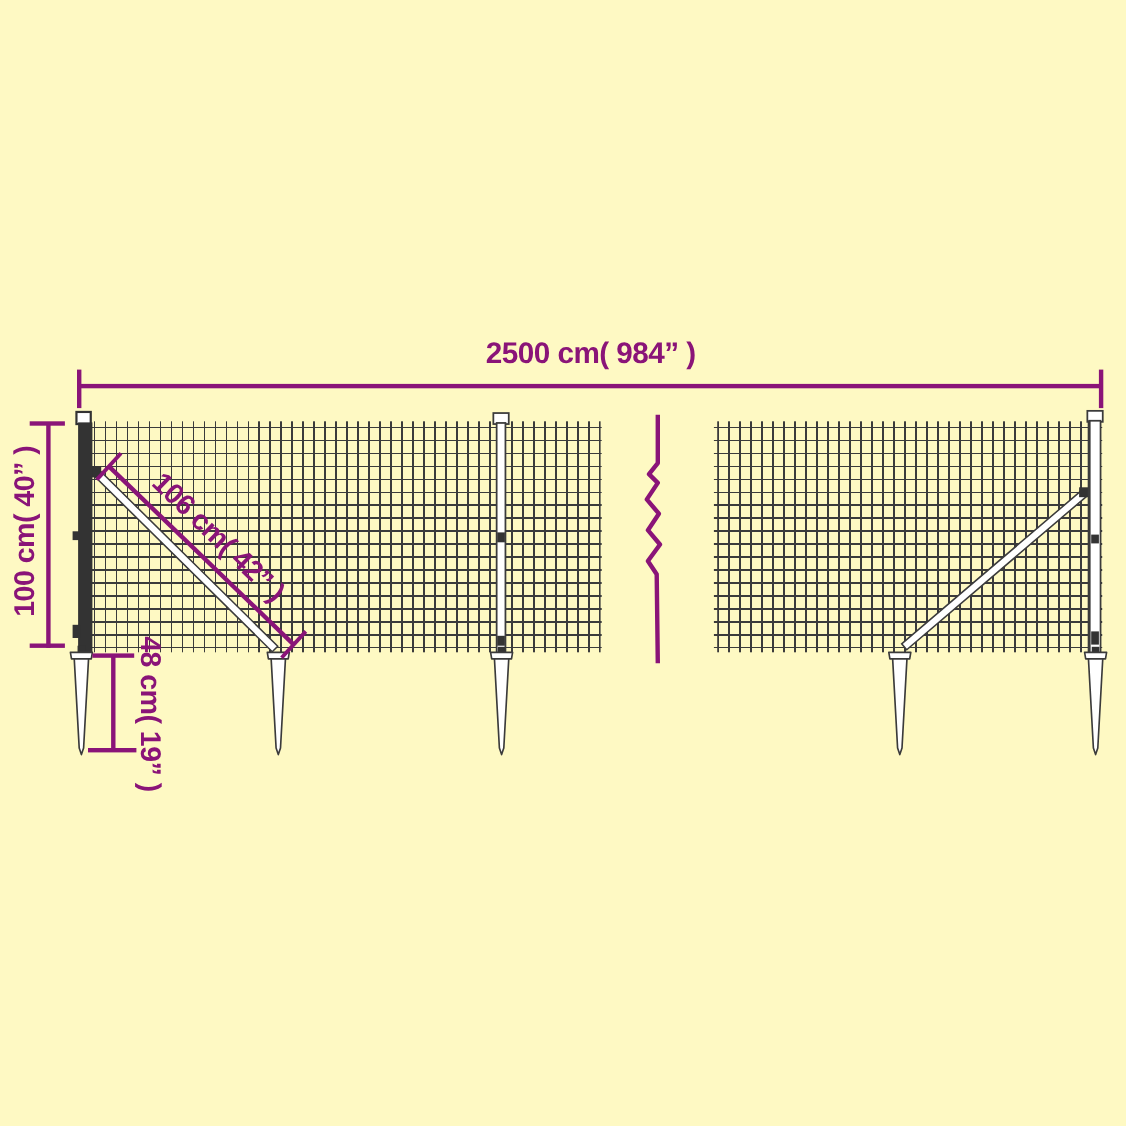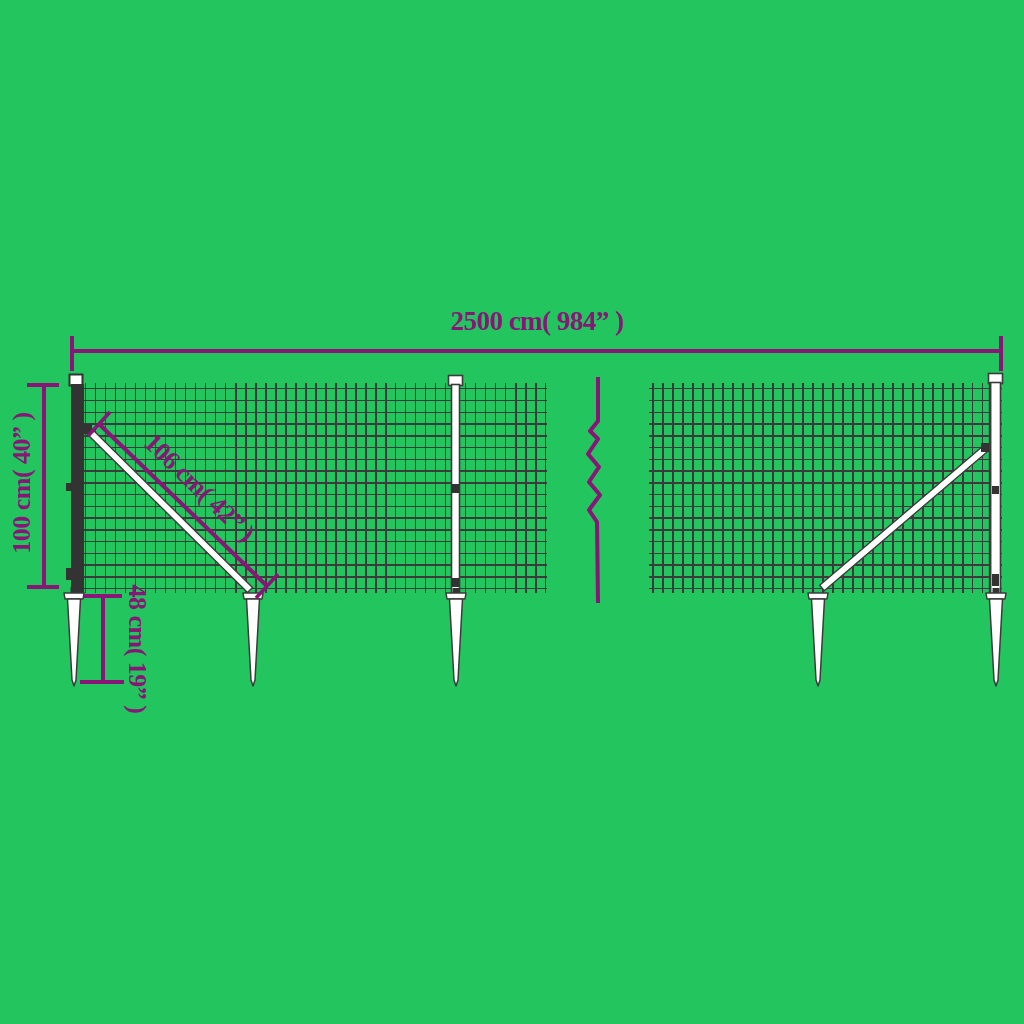--- a/index.html
+++ b/index.html
@@ -1,18 +1,18 @@
 <!DOCTYPE html>
 <html><head>
 <meta charset="utf-8">
 <style>
   html,body{margin:0;padding:0;background:#ffffff;}
   .canvas{
-    position:relative;width:1024px;height:1024px;background:#22c55e;overflow:hidden;
-    font-family:Liberation Serif, serif;
+    position:relative;width:1024px;height:1024px;background:#fef9c3;overflow:hidden;
+    font-family:Liberation Sans, sans-serif;
     text-align:right;
   }
   
   .dim{position:absolute;background:#8A1478;}
   .dim-label{
     position:absolute;color:#8A1478;font-weight:bold;font-size:26px;letter-spacing:-0.5px;
     display:flex;align-items:center;justify-content:center;white-space:nowrap;
   }
   .rot-ccw{transform:rotate(-90deg);}
   .rot-cw{transform:rotate(90deg);}

